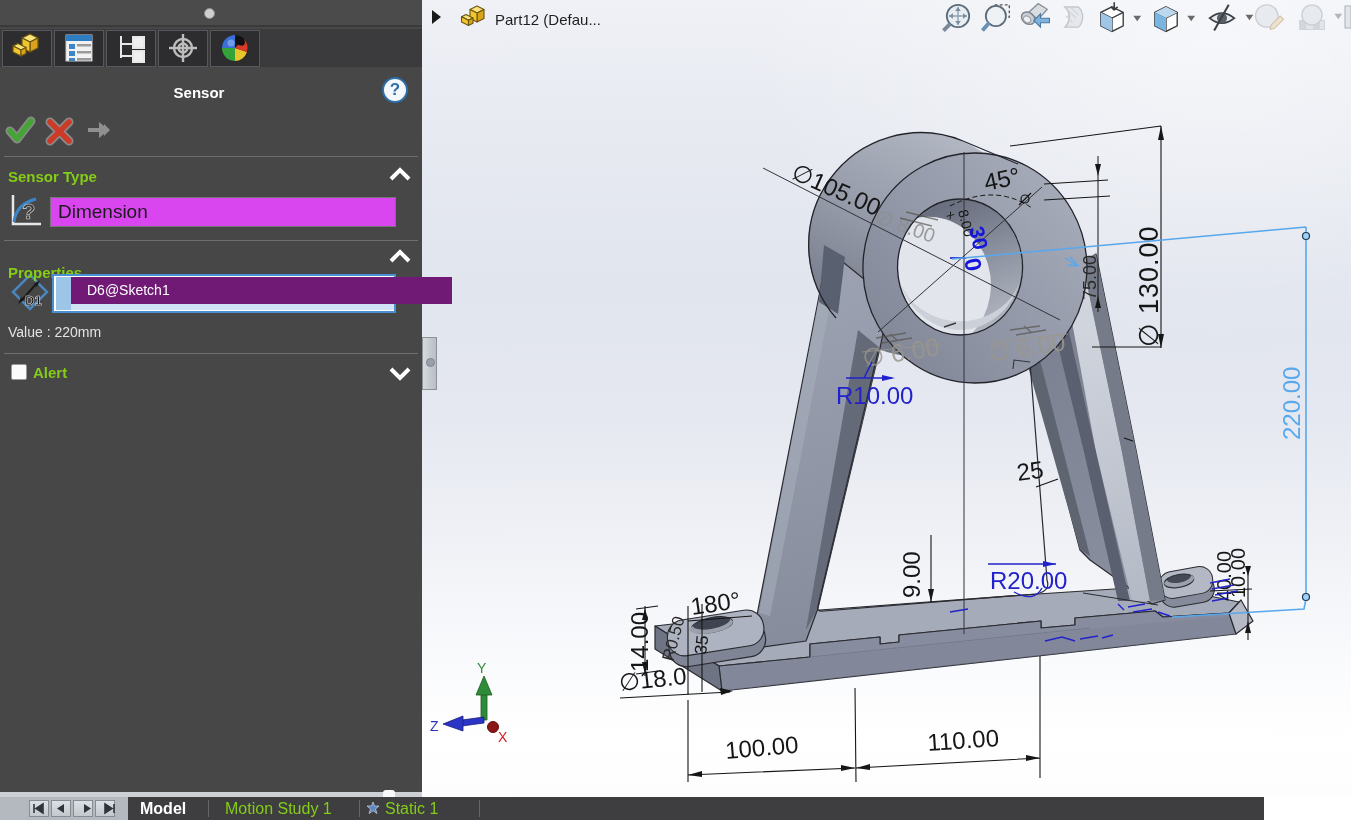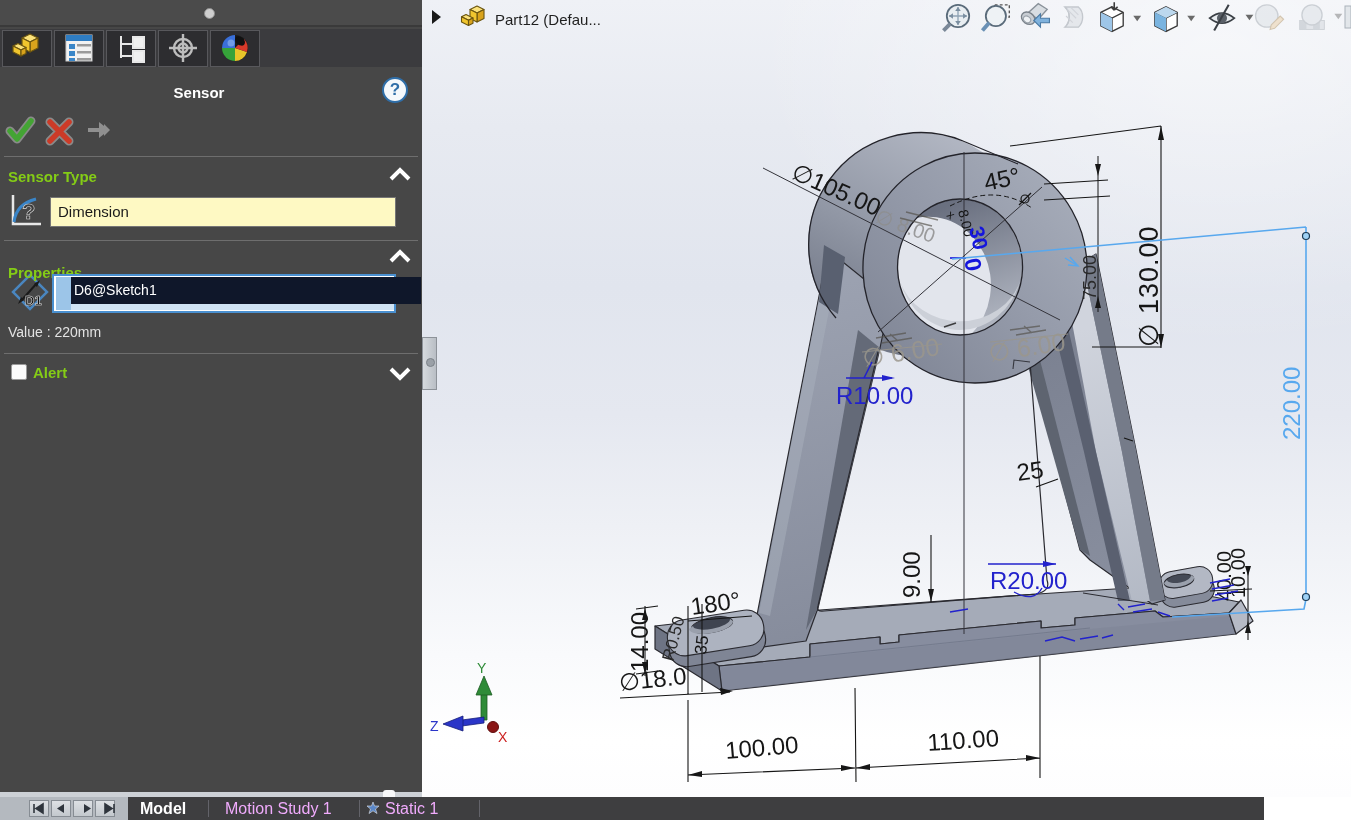--- a/index.html
+++ b/index.html
@@ -12,37 +12,37 @@
   
   #panel { left:0; top:0; width:422px; height:792px; background:#474747; }
   #paneltop { left:0; top:0; width:422px; height:27px; background:#4b4b4b; border-bottom:2px solid #3a3a3a; }
   #topdot { left:204px; top:8px; width:11px; height:11px; border-radius:50%; background:#cfcfcf; border:1px solid #8e8e8e; }
   #tabbar { left:0; top:29px; width:422px; height:38px; background:#3b3b3e; }
   .ptab { position:absolute; top:1px; width:50px; height:37px; background:#2d2d30; border:1px solid #58585c; }
   .sep { position:absolute; background:#6e6e6e; height:1px; left:4px; width:414px; }
   .hdr { position:absolute; color:#84cc16; font-weight:bold; font-size:15px; }
   #title { left:0; top:84px; width:382px; text-align:center; color:#fff; font-weight:bold; font-size:15px;padding-left:16px; }
   #help { left:382px; top:77px; width:26px; height:26px; border-radius:50%; background:#f5f8fb; border:2px solid #2f6ea8; color:#2f6ea8; font-weight:bold; font-size:17px; text-align:center; line-height:22px; }
-  #combo { left:50px; top:197px; width:346px; height:30px; background:#fef9c3; border:1px solid #767676; color:#1a1a1a; font-size:15px; line-height:28px; padding-left:7px; }
+  #combo { left:50px; top:197px; width:346px; height:30px; background:#d946ef; border:1px solid #767676; color:#1a1a1a; font-size:19px; line-height:28px; padding-left:7px; }
   #field { left:52px; top:274px; width:344px; height:39px; background:#ffffff; border:2px solid #4a90d0; }
   #fieldstrip { left:2px; top:1px; width:15px; height:33px; background:#9cc5e8; }
-  #fieldsel { left:17px; top:1px; width:350px; height:27px; background:#0f172a; color:#ffffff; font-size:14px; line-height:26px; padding-left:3px; }
+  #fieldsel { left:17px; top:1px; width:381px; height:27px; background:#701a75; color:#ffffff; font-size:14px; line-height:26px; padding-left:16px; }
   #fieldbot { left:17px; top:28px; width:323px; height:6px; background:#cfe3f4; }
   #value { left:8px; top:324px; color:#e2e2e2; font-size:14px; }
   #alertbox { left:11px; top:364px; width:16px; height:16px; background:#fbfbfb; border:1px solid #9a9a9a; border-radius:2px; }
   
   #splitter { left:422px; top:337px; width:15px; height:53px; background:linear-gradient(90deg,#d6dade,#b9bec5); border:1px solid #8d9299; }
   #splitdot { left:426px; top:358px; width:9px; height:9px; border-radius:50%; background:#9aa0a7; border:1px solid #7d838a; }
   
   #hstrip { left:0; top:792px; width:422px; height:5px; background:#cdd1d6; }
   #botbar { left:0; top:797px; width:1264px; height:23px; background:#3e3e40; }
   #navzone { left:0; top:0; width:128px; height:23px; background:#b4b9bf; position:absolute; }
   .navbtn { position:absolute; top:3px; width:20px; height:17px; background:linear-gradient(180deg,#dde0e4,#c3c8cd); border:1px solid #868c93; }
   .dtabsep { position:absolute; top:3px; width:1px; height:17px; background:#63636a; }
-  .dtabtxt { position:absolute; top:3px; font-size:16px; color:#f0abfc; }
+  .dtabtxt { position:absolute; top:3px; font-size:16px; color:#84cc16; }
   #whitenotch { left:383px; top:790px; width:12px; height:7px; background:#f7f8f9; border-radius:3px 3px 0 0; }
 </style>
 </head>
 <body>
 <div id="page">
   <div id="viewport" class="abs"></div>
   <svg class="abs" style="left:422px;top:0;" width="929" height="797" viewBox="422 0 929 797" xmlns="http://www.w3.org/2000/svg" font-family="Liberation Sans, sans-serif">
     <defs>
       <linearGradient id="gAnn" gradientUnits="userSpaceOnUse" x1="860" y1="370" x2="1080" y2="170">
         <stop offset="0" stop-color="#7d8393"></stop>

